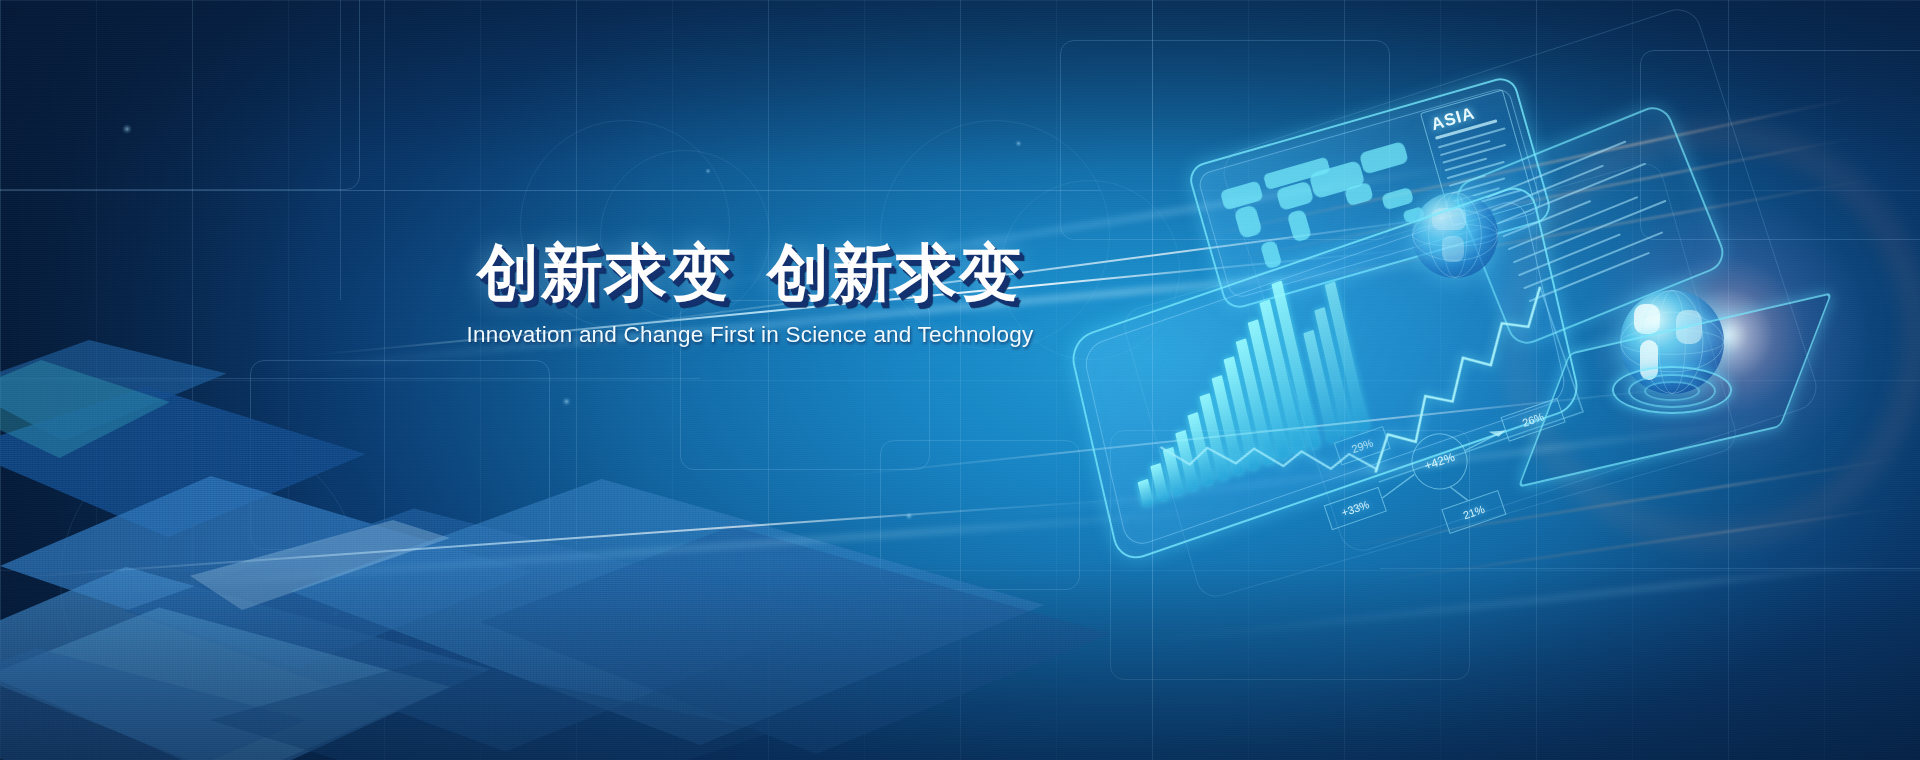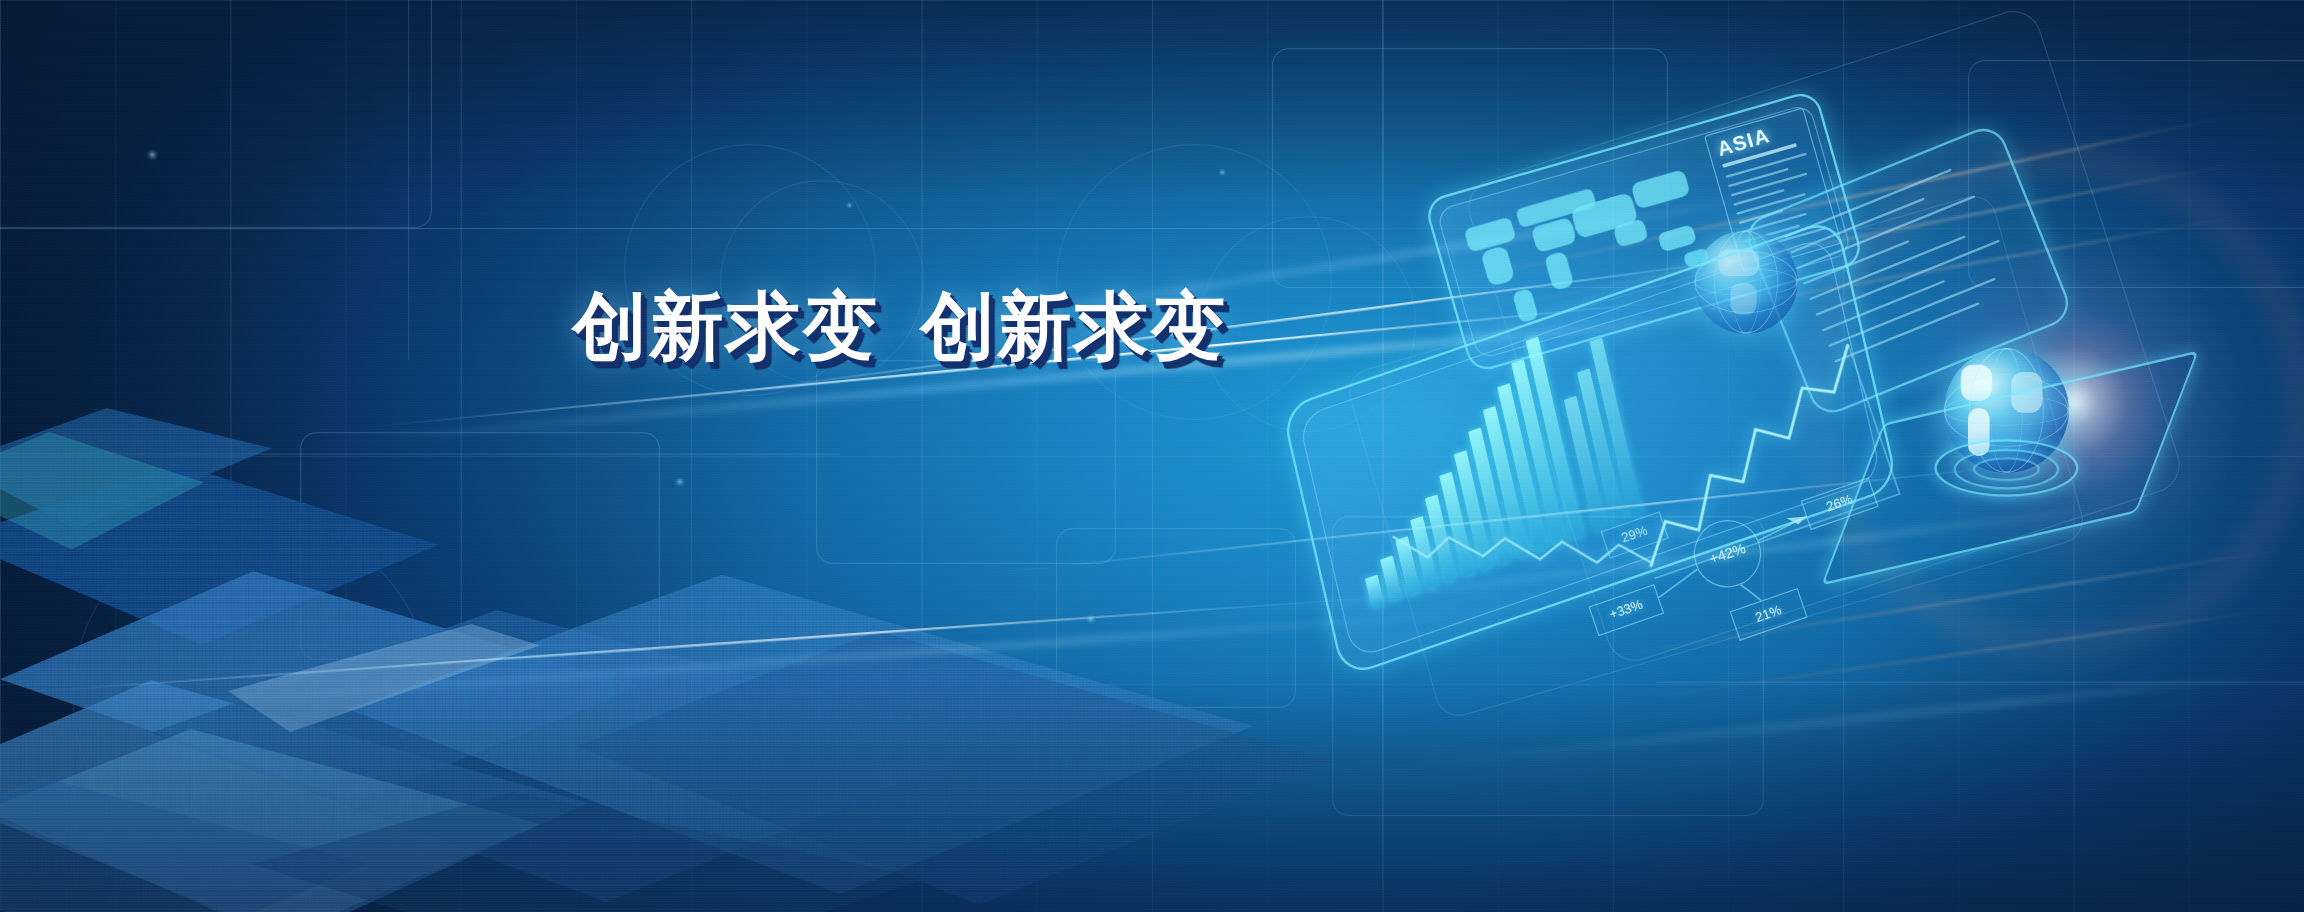--- a/index.html
+++ b/index.html
@@ -403,16 +403,17 @@
                 transform:rotate(-13deg) skewX(-34deg);border-radius:6px;box-shadow:0 0 14px rgba(90,220,255,.45);"></div>
 
     <div style="position:absolute;left:250px;top:70px;width:500px;height:420px;border:1px solid rgba(150,215,255,.18);
                 transform:rotate(-18deg);border-radius:24px;"></div>
     <div style="position:absolute;left:130px;top:230px;width:560px;height:300px;border:1px solid rgba(150,215,255,.16);
                 transform:rotate(-16deg);border-radius:20px;"></div>
   </div>
 
   <div id="copy">
     <h1 id="headline"><span>创新求变</span><span class="gap"></span><span>创新求变</span></h1>
+    <p id="subhead">Innovation and Change First in Science and Technology</p>
   </div>
 
   <div class="layer" id="noise-overlay"></div>
 </div>
 
 </body></html>

